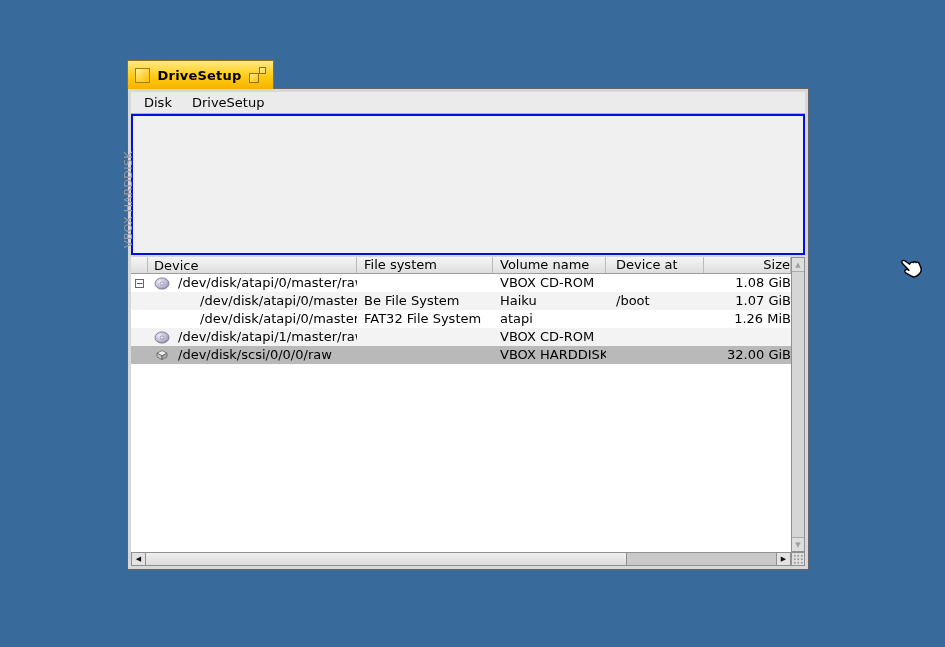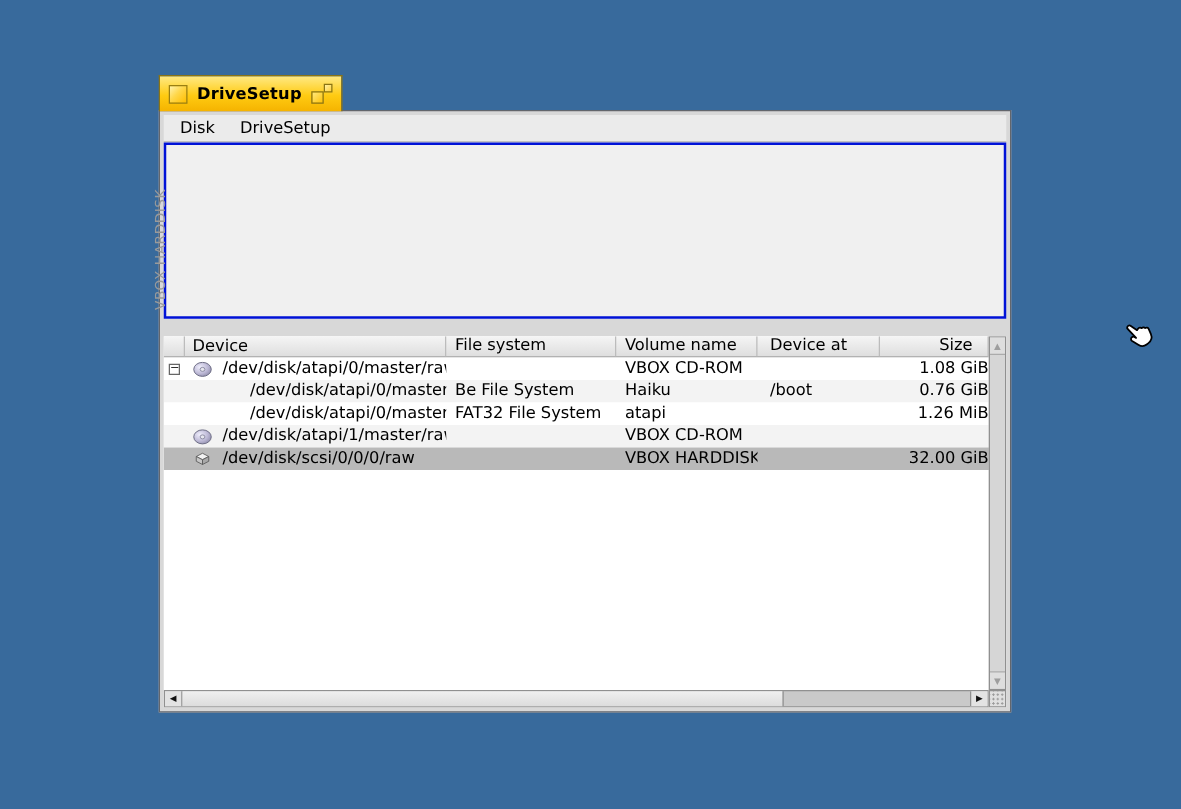--- a/index.html
+++ b/index.html
@@ -54,31 +54,31 @@
     flex:0 0 auto;height:141px;box-sizing:border-box;margin-top:0;
     border:2px solid #0012d7;background:#f0f0f0;position:relative;
   }
   .disk-view-label{
     position:absolute;left:2px;bottom:5px;
     transform:rotate(-90deg);transform-origin:0 100%;
     white-space:nowrap;font-size:11px;color:#9a9a9a;letter-spacing:.4px;
   }
   
   .table-area{
-    flex:1;margin-top:14px;position:relative;background:#ffffff;overflow:hidden;
+    flex:1;margin-top:2px;position:relative;background:#ffffff;overflow:hidden;
   }
   .thead{
     display:flex;height:17px;box-sizing:border-box;width:660px;
     background:linear-gradient(#f5f5f5,#dedede);
     border-bottom:1px solid #9c9c9c;
     font-size:13px;color:#000;line-height:15px;
   }
   .th{box-sizing:border-box;border-right:1px solid #bcbcbc;padding-left:5px;overflow:hidden;white-space:nowrap;}
   .th.c-exp{padding-left:0;}
-  .th.c-size{text-align:right;padding-right:12px;padding-left:0;}
+  .th.c-size{text-align:right;padding-left:0;}
   .row{
     display:flex;height:18px;box-sizing:border-box;width:660px;
     font-size:13px;color:#000;line-height:18px;background:#fff;
   }
   .row--alt{background:#f3f3f3;}
   .row--selected{background:#b9b9b9;width:674px;}
   .c-exp{width:17px;flex:0 0 auto;display:flex;align-items:center;justify-content:center;}
   .c-dev{width:209px;flex:0 0 auto;display:flex;align-items:center;padding-left:6px;box-sizing:border-box;overflow:hidden;white-space:nowrap;}
   .row--indent .c-dev{padding-left:52px;}
   .c-fs{width:136px;flex:0 0 auto;padding-left:7px;box-sizing:border-box;overflow:hidden;white-space:nowrap;}
@@ -188,21 +188,21 @@
     </div>
 
     <div class="row row--alt row--indent">
       <div class="c-exp"></div>
       <div class="c-dev">
         <span>/dev/disk/atapi/0/master/0</span>
       </div>
       <div class="c-fs">Be File System</div>
       <div class="c-vol">Haiku</div>
       <div class="c-mnt">/boot</div>
-      <div class="c-size">0.76 GiB</div>
+      <div class="c-size">1.07 GiB</div>
     </div>
 
     <div class="row row--indent">
       <div class="c-exp"></div>
       <div class="c-dev">
         <span>/dev/disk/atapi/0/master/1</span>
       </div>
       <div class="c-fs">FAT32 File System</div>
       <div class="c-vol">atapi</div>
       <div class="c-mnt"></div>

